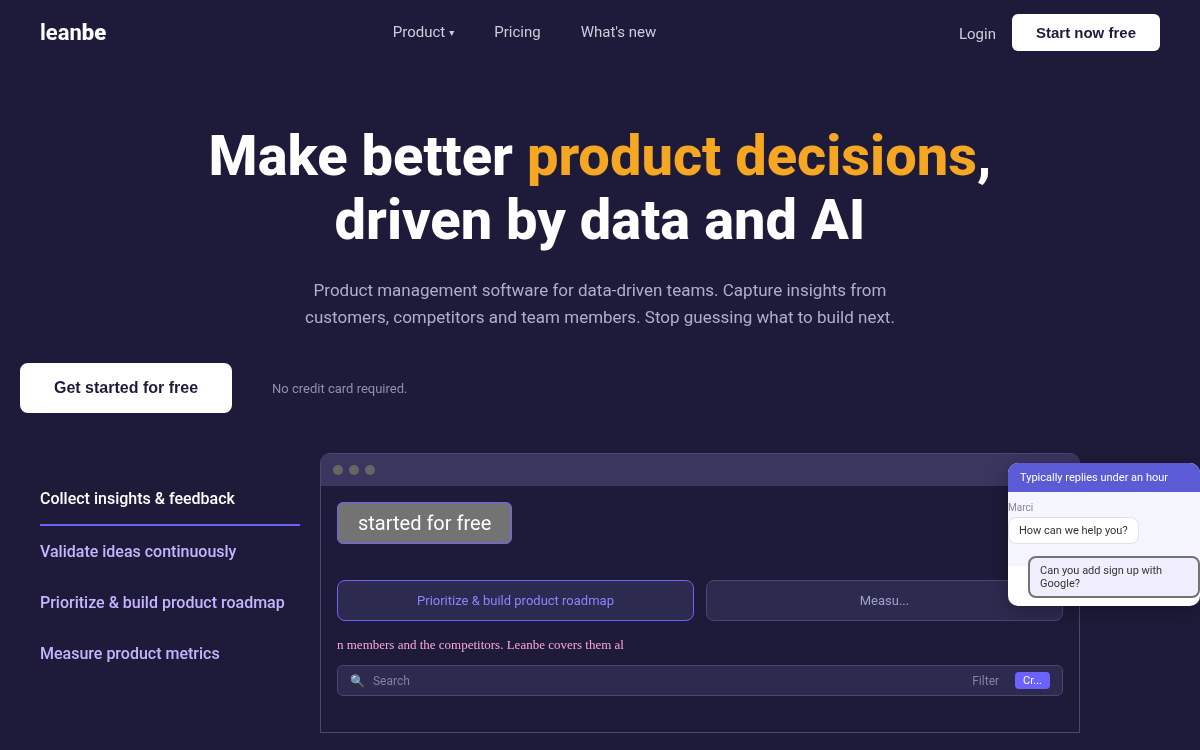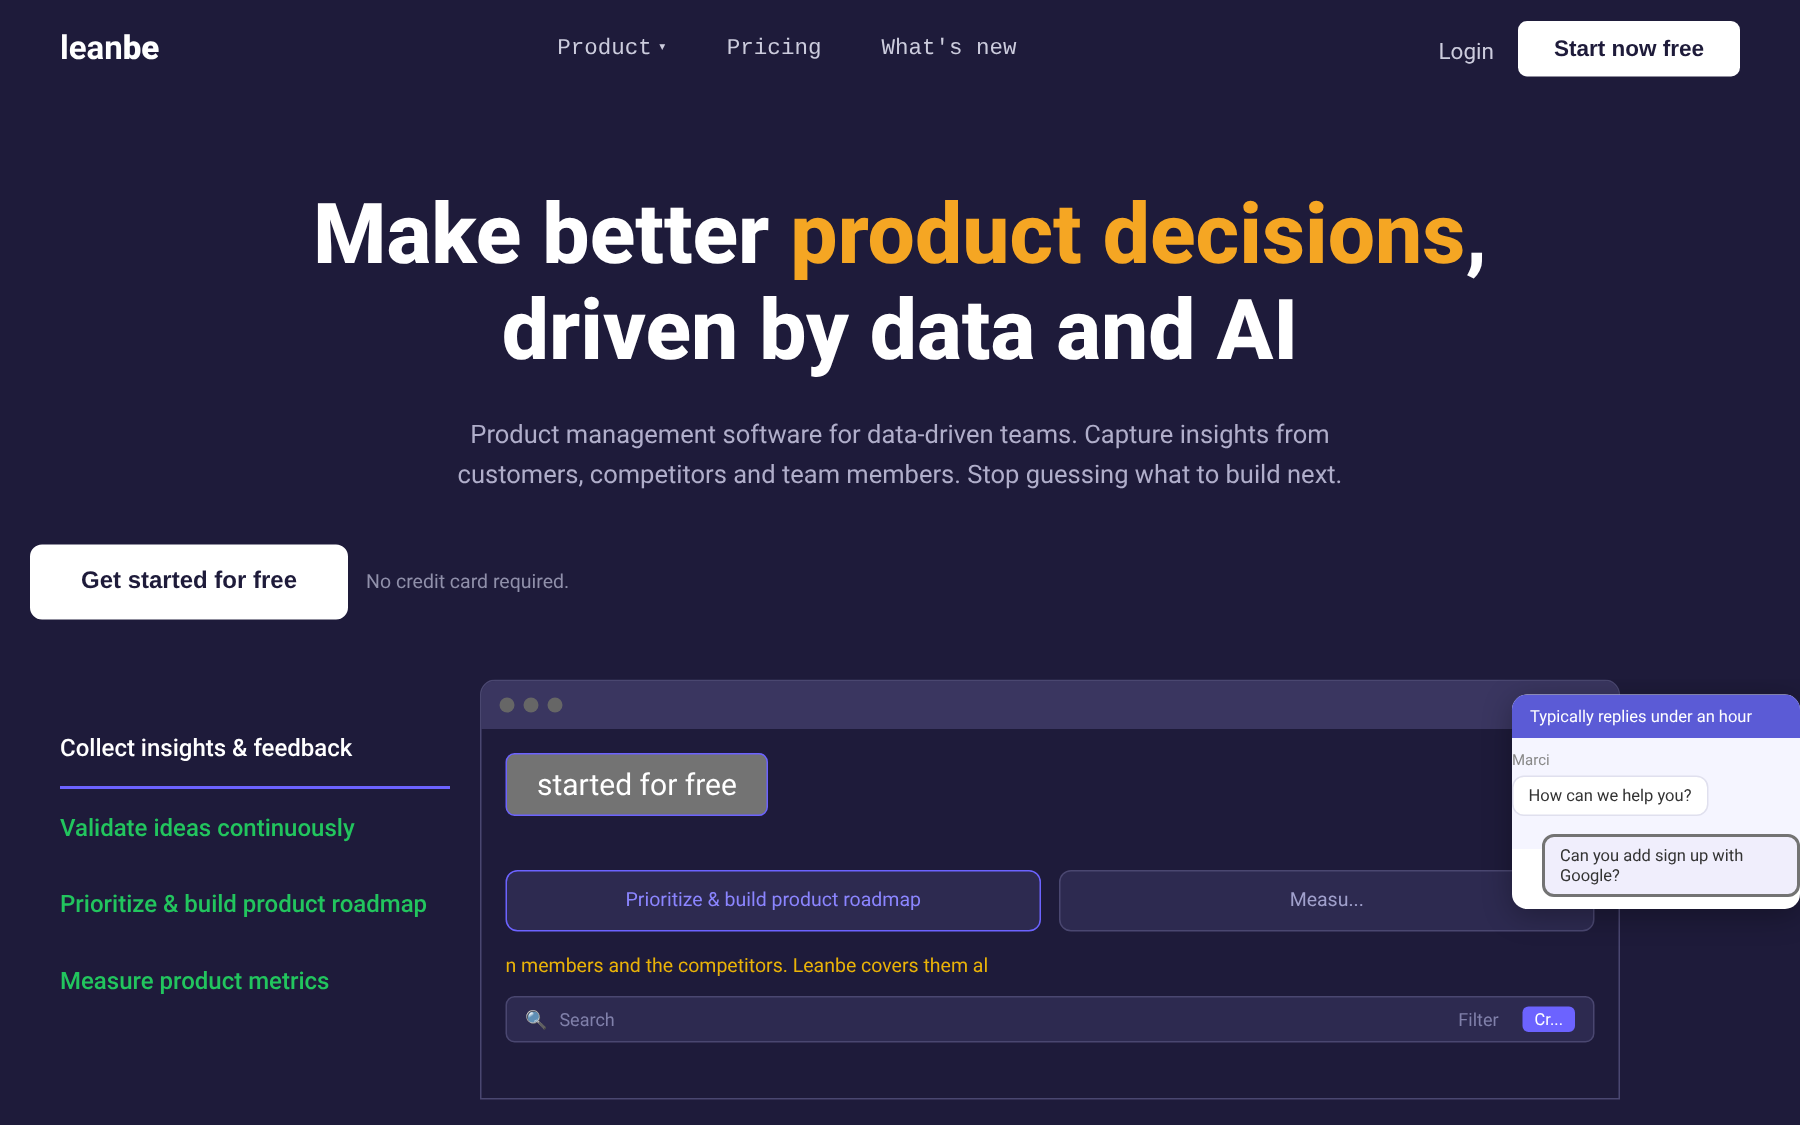--- a/index.html
+++ b/index.html
@@ -44,21 +44,20 @@
     }
 
     .nav-link {
       color: #ccccdd;
       font-size: 15px;
       padding: 8px 16px;
       cursor: pointer;
       display: flex;
       align-items: center;
       gap: 4px;
-      font-family: Liberation Mono, monospace;
     }
 
     .chevron-icon {
       font-size: 10px;
       color: #ccccdd;
     }
 
     .nav-right {
       display: flex;
       align-items: flex-end;
@@ -124,20 +123,21 @@
       font-weight: 600;
       padding: 14px 32px;
       border-radius: 8px;
       cursor: pointer;
       border: 2px solid #ffffff;
     }
 
     .no-cc {
       font-size: 13px;
       color: #9090aa;
+      margin-left: 28px;
     }
 
     
     .bottom-section {
       display: flex;
       margin-top: 20px;
       height: 320px;
     }
 
     
@@ -162,21 +162,21 @@
     .sidebar-item .item-text {
       font-size: 16px;
       font-weight: 500;
     }
 
     .sidebar-item.active .item-text {
       color: #ffffff;
     }
 
     .sidebar-item:not(.active) .item-text {
-      color: #22c55e;
+      color: #c4b5fd;
     }
 
     
     .screenshot-area {
       flex: 1;
       position: relative;
       overflow: hidden;
     }
 
     
@@ -243,22 +243,23 @@
       flex: 1;
     }
 
     .ss-card.active-card {
       border-color: #6c63ff;
       color: #8b85ff;
     }
 
     .ss-text {
       font-size: 13px;
-      color: #eab308;
+      color: #f9a8d4;
       margin-top: 16px;
+      font-family: Liberation Serif, serif;
     }
 
     .ss-search-bar {
       background: #2d2a50;
       border: 1px solid #4a4770;
       border-radius: 6px;
       padding: 6px 12px;
       font-size: 12px;
       color: #8080aa;
       display: flex;

